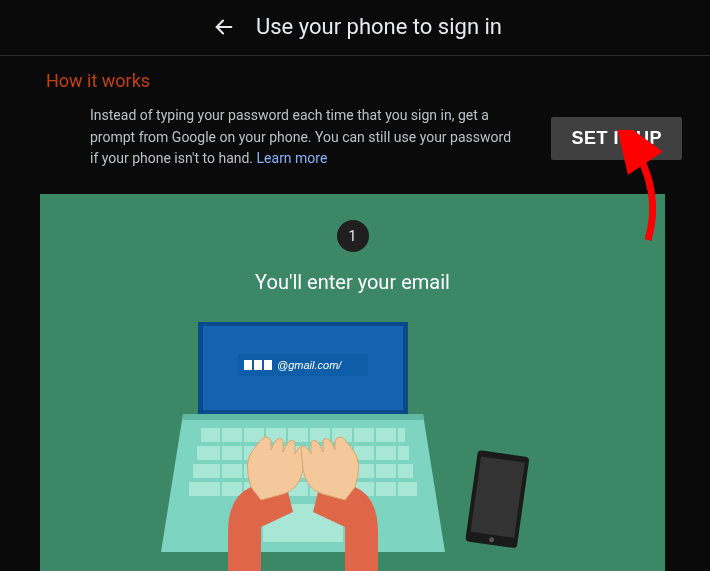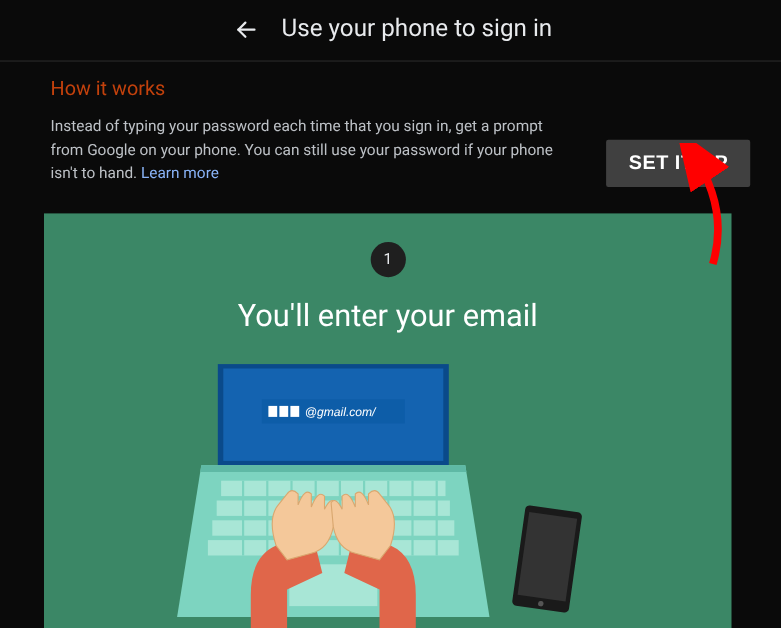--- a/index.html
+++ b/index.html
@@ -37,23 +37,24 @@
     padding: 14px 28px 0 46px;
   }
   .section-title {
     color: #c2410c;
     font-size: 18px;
     font-weight: 400;
     margin-bottom: 14px;
   }
   .intro-row {
     display: flex;
-    align-items: flex-end;
+    align-items: center;
     gap: 34px;
     margin-bottom: 24px;
+    margin-left: 44px;
   }
   .desc {
     color: #bdc1c6;
     font-size: 14px;
     line-height: 1.55;
     flex: 1;
   }
   .desc a {
     color: #8ab4f8;
     text-decoration: none;
@@ -89,21 +90,21 @@
     border-radius: 50%;
     color: #e8eaed;
     font-size: 14px;
     display: inline-flex;
     align-items: center;
     justify-content: center;
     margin-bottom: 18px;
   }
   .step-title {
     color: #fff;
-    font-size: 28px;
+    font-size: 20px;
     font-weight: 400;
     margin-bottom: 28px;
   }
   .illo {
     position: relative;
     width: 420px;
     height: 260px;
     margin: 0 auto;
   }
   .annotation-arrow {

